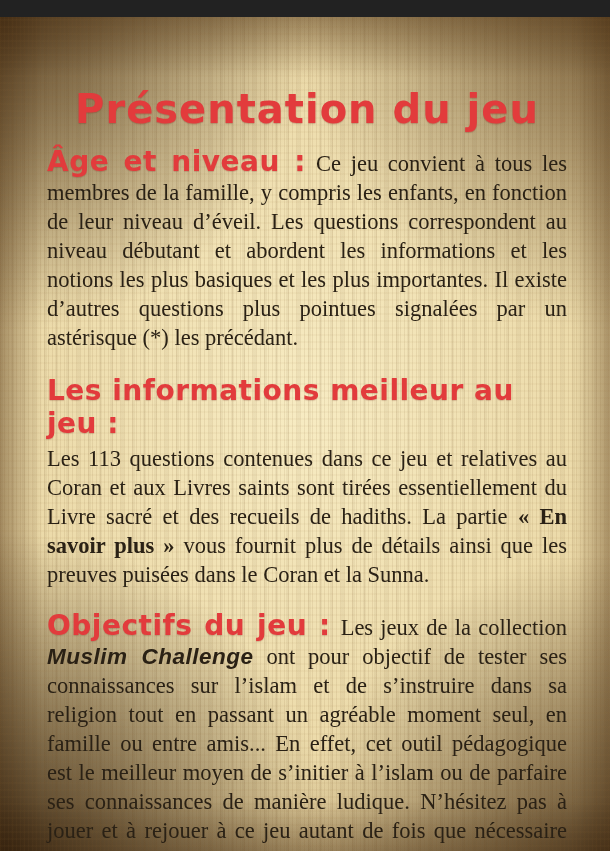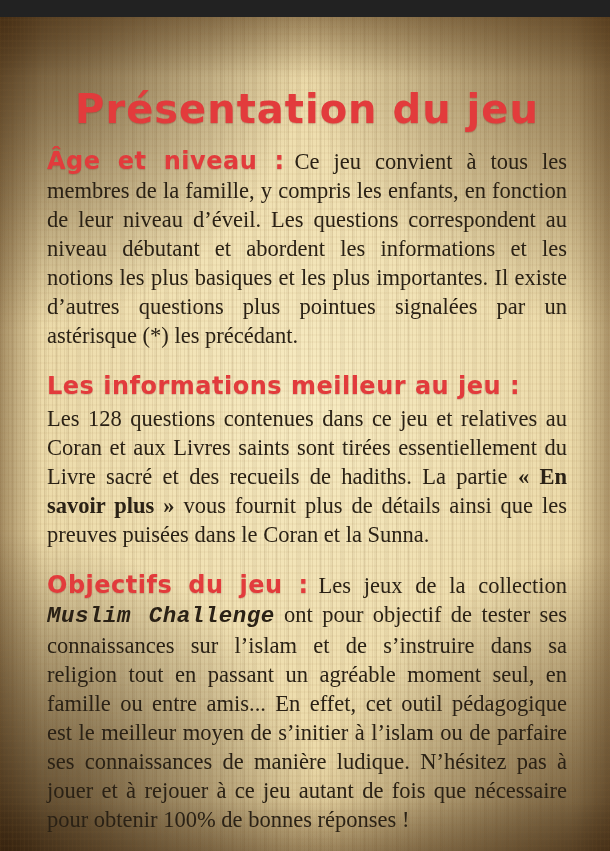--- a/index.html
+++ b/index.html
@@ -40,38 +40,38 @@
     color: #e23b3c;
     text-align: center;
     line-height: 1.1;
     margin: 0 0 16px 0;
     text-shadow: 0 1px 1px rgba(110,30,20,0.25);
   }
   .section { margin: 0 0 22px 0; }
   .heading {
     font-family: "DejaVu Sans", sans-serif;
     font-weight: bold;
-    font-size: 24px;
+    font-size: 28px;
     letter-spacing: 0.5px;
     color: #e23b3c;
     text-shadow: 0 1px 1px rgba(110,30,20,0.2);
   }
   .heading.inline { margin-right: 10px; }
   .heading.block { display: block; margin-bottom: 4px; }
   .body-text {
     font-family: "Liberation Serif", "DejaVu Serif", serif;
     font-size: 22.5px;
     line-height: 29px;
     color: #2a2115;
     text-align: justify;
     margin: 0;
   }
   .bold { font-weight: bold; }
   .brand-script {
-    font-family: Liberation Mono, monospace;
+    font-family: Liberation Sans, sans-serif;
     font-style: italic;
     font-weight: bold;
     letter-spacing: 0.5px;
   }
 </style>
 </head>
 <body>
 
 <div class="page">
   <div class="content">
@@ -80,21 +80,21 @@
 
     <div class="section">
       <p class="body-text">
         <span class="heading inline">Âge et niveau :</span><span>Ce jeu convient à tous les membres de la famille, y compris les enfants, en fonction de leur niveau d’éveil. Les questions correspondent au niveau débutant et abordent les informations et les notions les plus basiques et les plus importantes. Il existe d’autres questions plus pointues signalées par un astérisque (*) les précédant.</span>
       </p>
     </div>
 
     <div class="section">
       <span class="heading block">Les informations meilleur au jeu :</span>
       <p class="body-text">
-        <span>Les 128 questions contenues dans ce jeu et relatives au Coran et aux Livres saints sont tirées essentiellement du Livre sacré et des recueils de hadiths. La partie </span><span class="bold">« En savoir plus »</span><span> vous fournit plus de détails ainsi que les preuves puisées dans le Coran et la Sunna.</span>
+        <span>Les 113 questions contenues dans ce jeu et relatives au Coran et aux Livres saints sont tirées essentiellement du Livre sacré et des recueils de hadiths. La partie </span><span class="bold">« En savoir plus »</span><span> vous fournit plus de détails ainsi que les preuves puisées dans le Coran et la Sunna.</span>
       </p>
     </div>
 
     <div class="section">
       <p class="body-text">
         <span class="heading inline">Objectifs du jeu :</span><span>Les jeux de la collection </span><span class="brand-script">Muslim Challenge</span><span> ont pour objectif de tester ses connaissances sur l’islam et de s’instruire dans sa religion tout en passant un agréable moment seul, en famille ou entre amis... En effet, cet outil pédagogique est le meilleur moyen de s’initier à l’islam ou de parfaire ses connaissances de manière ludique. N’hésitez pas à jouer et à rejouer à ce jeu autant de fois que nécessaire pour obtenir 100% de bonnes réponses !</span>
       </p>
     </div>
 
   </div>

